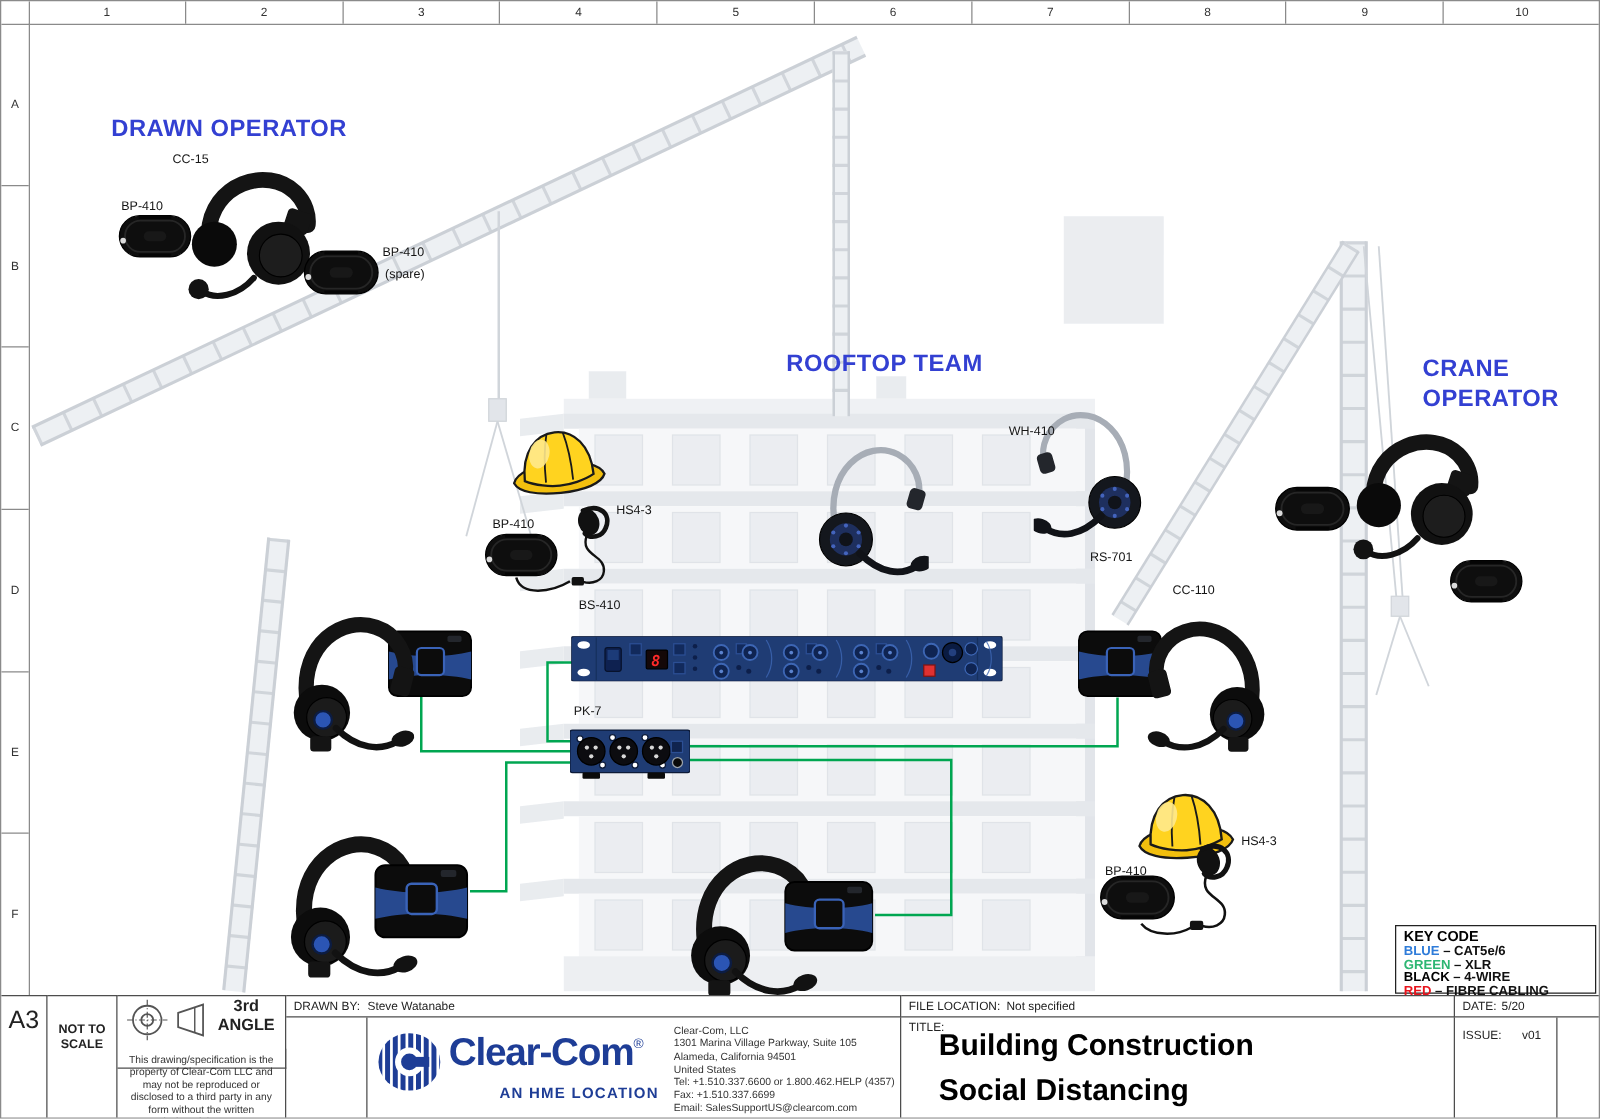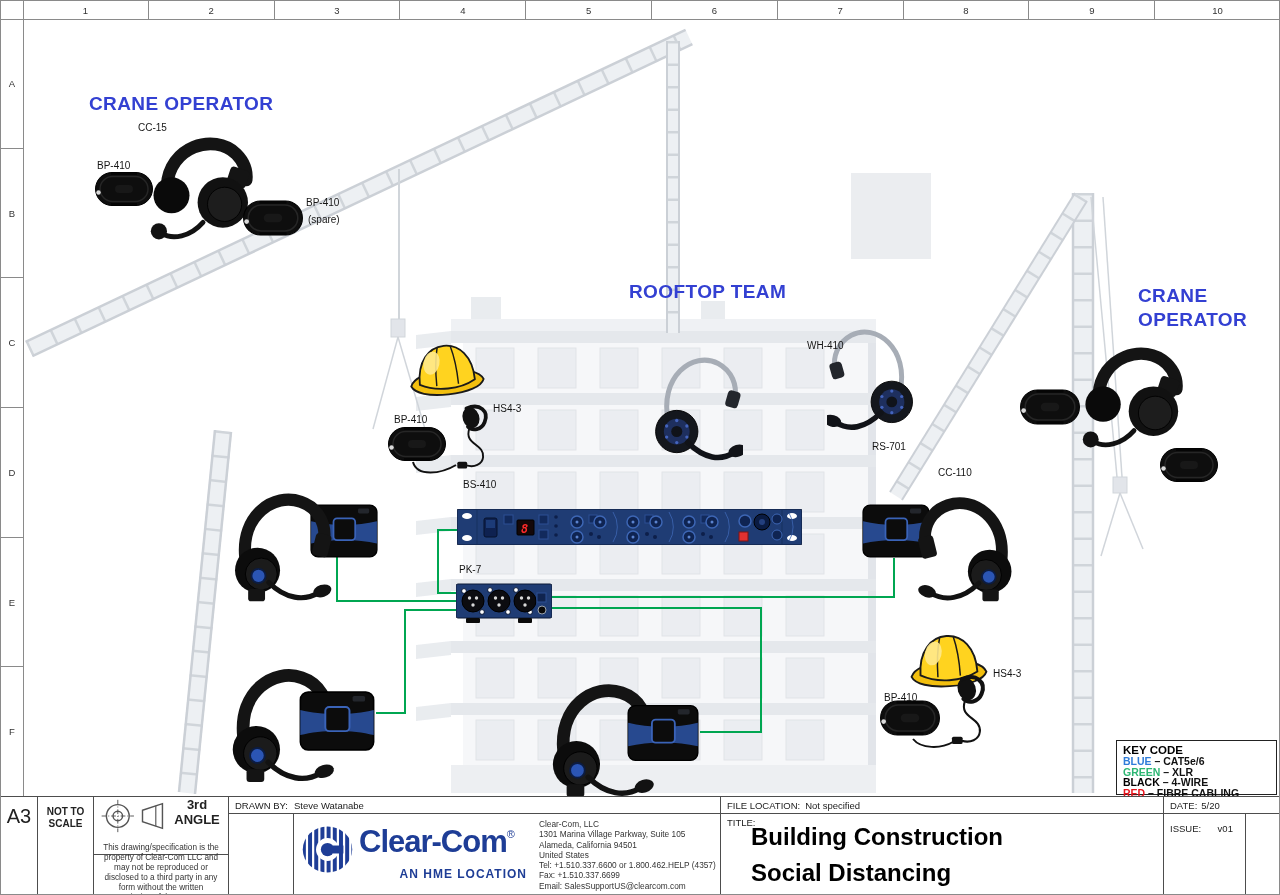--- a/index.html
+++ b/index.html
@@ -32,21 +32,21 @@
   .bt{border-top:1px solid #4d4d4d;} .br{border-right:1px solid #4d4d4d;} .bb{border-bottom:1px solid #4d4d4d;}
   .small-lbl{font-size:9.5px;color:#222;}
   .disclaimer{font-size:8.2px;line-height:10px;color:#333;text-align:center;padding:4px 5px;}
   .big-title{font-size:24px;font-weight:bold;color:#000;line-height:29px;white-space:nowrap;}
   .logo-text{font-size:31px;font-weight:bold;color:#1e3d96;letter-spacing:-1px;white-space:nowrap;}
   .logo-reg{font-size:11px;vertical-align:14px;font-weight:normal;}
   .tagline{font-size:12px;font-weight:bold;color:#1e3d96;letter-spacing:1px;text-align:right;}
   .addr{font-size:8.3px;line-height:10.3px;color:#333;}
   .a3{font-size:20px;color:#222;text-align:center;padding-top:8px;}
   .scale-note{font-size:10px;font-weight:bold;color:#222;text-align:center;padding-top:6px;line-height:12px;
-              width:40px;margin:3px auto;}
+              width:40px;margin:15px auto;}
   .angle-note{font-size:13px;font-weight:bold;color:#222;text-align:center;line-height:15px;width:58px;}
 </style>
 </head>
 <body>
 
 <div class="sheet">
 
   <svg width="0" height="0" style="position:absolute">
     <defs>
       <g id="hs-single">
@@ -413,21 +413,21 @@
   <svg class="dev" style="left:904px;top:626px;width:86px;height:66px;transform:rotate(-4deg)" viewBox="0 0 110 88">
       <use href="#hardhat"></use>
     </svg>
   <svg class="dev" style="left:878px;top:694px;width:62px;height:46px" viewBox="0 0 120 80">
       <use href="#bp410"></use>
     </svg>
   <svg class="dev" style="left:943px;top:670px;width:52px;height:78px" viewBox="0 0 60 95">
       <use href="#earpiece"></use>
     </svg>
 
-  <div class="area-label" style="left:88px;top:92px">CRANE OPERATOR</div>
+  <div class="area-label" style="left:88px;top:92px">DRAWN OPERATOR</div>
   <div class="area-label" style="left:628px;top:280px">ROOFTOP TEAM</div>
   <div class="area-label" style="left:1137px;top:284px">CRANE</div>
   <div class="area-label" style="left:1137px;top:308px">OPERATOR</div>
 
   <div class="dev-label" style="left:137px;top:121px">CC-15</div>
   <div class="dev-label" style="left:96px;top:159px">BP-410</div>
   <div class="dev-label" style="left:305px;top:196px">BP-410</div>
   <div class="dev-label" style="left:307px;top:213px">(spare)</div>
   <div class="dev-label" style="left:806px;top:339px">WH-410</div>
   <div class="dev-label" style="left:492px;top:402px">HS4-3</div>

